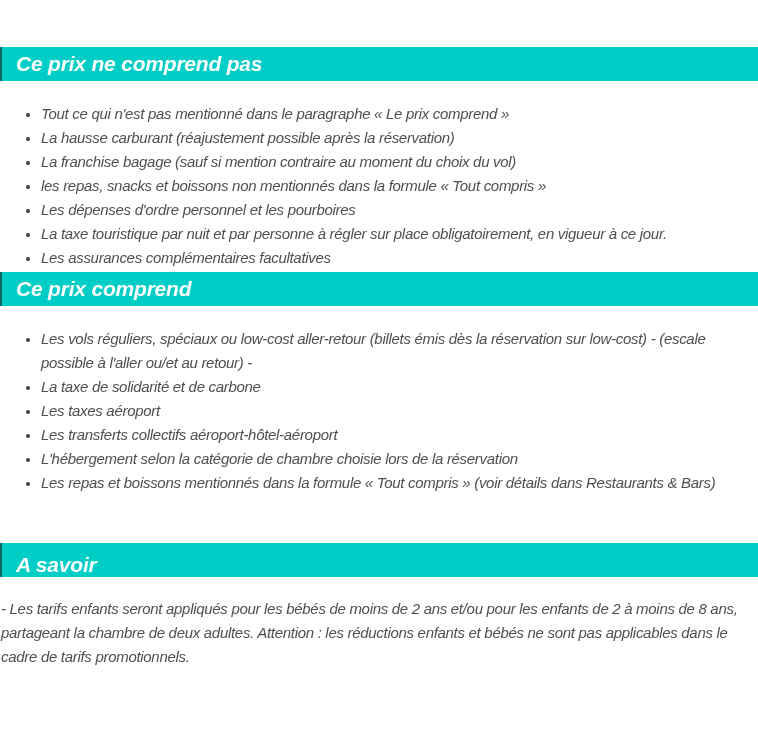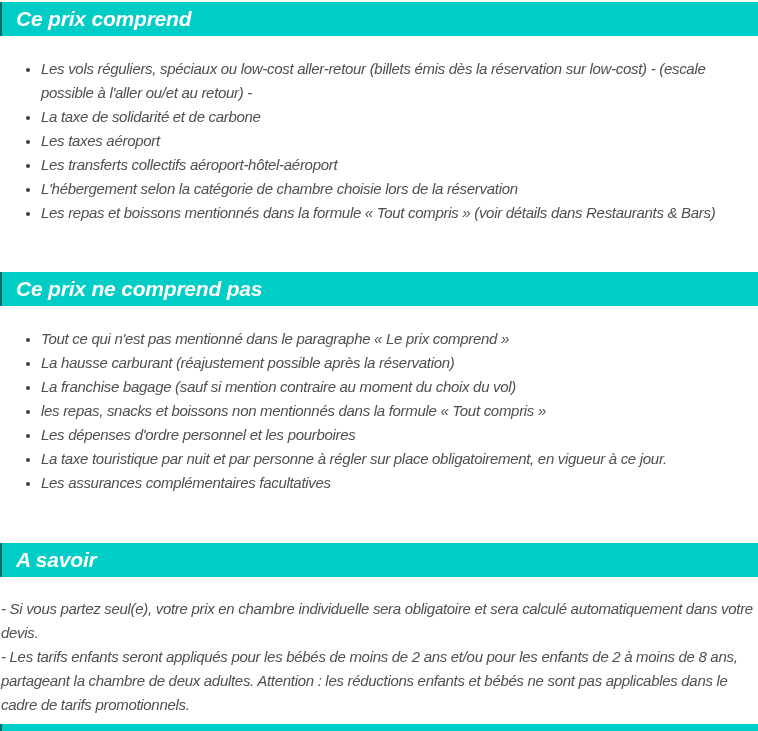--- a/index.html
+++ b/index.html
@@ -23,21 +23,21 @@
     height: 34px;
     width: 758px;
     background: var(--accent);
     display: flex;
     align-items: center;
     padding-left: 14px;
     border-left: 2px solid rgba(0,0,0,0.5);
   }
   .bar-1 { margin-top: 2px; }
   .bar-2 { margin-top: 47px; }
-  .bar-3 { margin-top: 48px; }
+  .bar-3 { margin-top: 48px; align-items: flex-end; }
 
   .bar h2 {
     margin: 0;
     font-size: 21px;
     font-weight: bold;
     font-style: italic;
     letter-spacing: -0.2px;
     color: var(--header-text);
   }
 
@@ -77,53 +77,52 @@
     background: var(--accent);
     border-left: 2px solid rgba(0,0,0,0.5);
   }
 </style>
 </head>
 <body>
 
 <div class="page">
 
   <section>
-    <header class="bar bar-1">
-      <h2>Ce prix comprend</h2>
-    </header>
-    <ul class="list">
-      <li>Les vols réguliers,  spéciaux ou low-cost aller-retour (billets émis dès la réservation sur low-cost) - (escale possible à l'aller ou/et au retour) -</li>
-      <li>La taxe de solidarité et de carbone</li>
-      <li>Les taxes aéroport</li>
-      <li>Les transferts collectifs aéroport-hôtel-aéroport</li>
-      <li>L'hébergement selon la catégorie de chambre choisie lors de la réservation</li>
-      <li>Les repas et boissons mentionnés dans la formule « Tout compris » (voir détails dans Restaurants &amp; Bars)</li>
-    </ul>
-  </section>
-
-  <section>
     <header class="bar bar-2">
       <h2>Ce prix ne comprend pas</h2>
     </header>
     <ul class="list">
       <li>Tout ce qui n'est pas mentionné dans le paragraphe « Le prix comprend »</li>
       <li>La hausse carburant (réajustement possible après la réservation)</li>
       <li>La franchise bagage (sauf si mention contraire au moment du choix du vol)</li>
       <li>les repas, snacks et boissons non mentionnés dans la formule « Tout compris »</li>
       <li>Les dépenses d'ordre personnel et les pourboires</li>
       <li>La taxe touristique par nuit et par personne à régler sur place obligatoirement, en vigueur à ce jour.</li>
       <li>Les assurances complémentaires facultatives</li>
     </ul>
   </section>
 
   <section>
+    <header class="bar bar-1">
+      <h2>Ce prix comprend</h2>
+    </header>
+    <ul class="list">
+      <li>Les vols réguliers,  spéciaux ou low-cost aller-retour (billets émis dès la réservation sur low-cost) - (escale possible à l'aller ou/et au retour) -</li>
+      <li>La taxe de solidarité et de carbone</li>
+      <li>Les taxes aéroport</li>
+      <li>Les transferts collectifs aéroport-hôtel-aéroport</li>
+      <li>L'hébergement selon la catégorie de chambre choisie lors de la réservation</li>
+      <li>Les repas et boissons mentionnés dans la formule « Tout compris » (voir détails dans Restaurants &amp; Bars)</li>
+    </ul>
+  </section>
+
+  <section>
     <header class="bar bar-3">
       <h2>A savoir</h2>
     </header>
     <div class="notes">
-      <p>- Si vous partez seul(e), votre prix en chambre individuelle sera obligatoire et sera calculé automatiquement dans votre devis.</p>
       <p>- Les tarifs enfants seront appliqués pour les bébés de moins de 2 ans et/ou pour les enfants de 2 à moins de 8 ans, partageant la chambre de deux adultes. Attention : les réductions enfants et bébés ne sont pas applicables dans le cadre de tarifs promotionnels.</p>
     </div>
   </section>
 
   <div class="bottom-strip"></div>
 
 </div>
 
 </body></html>

